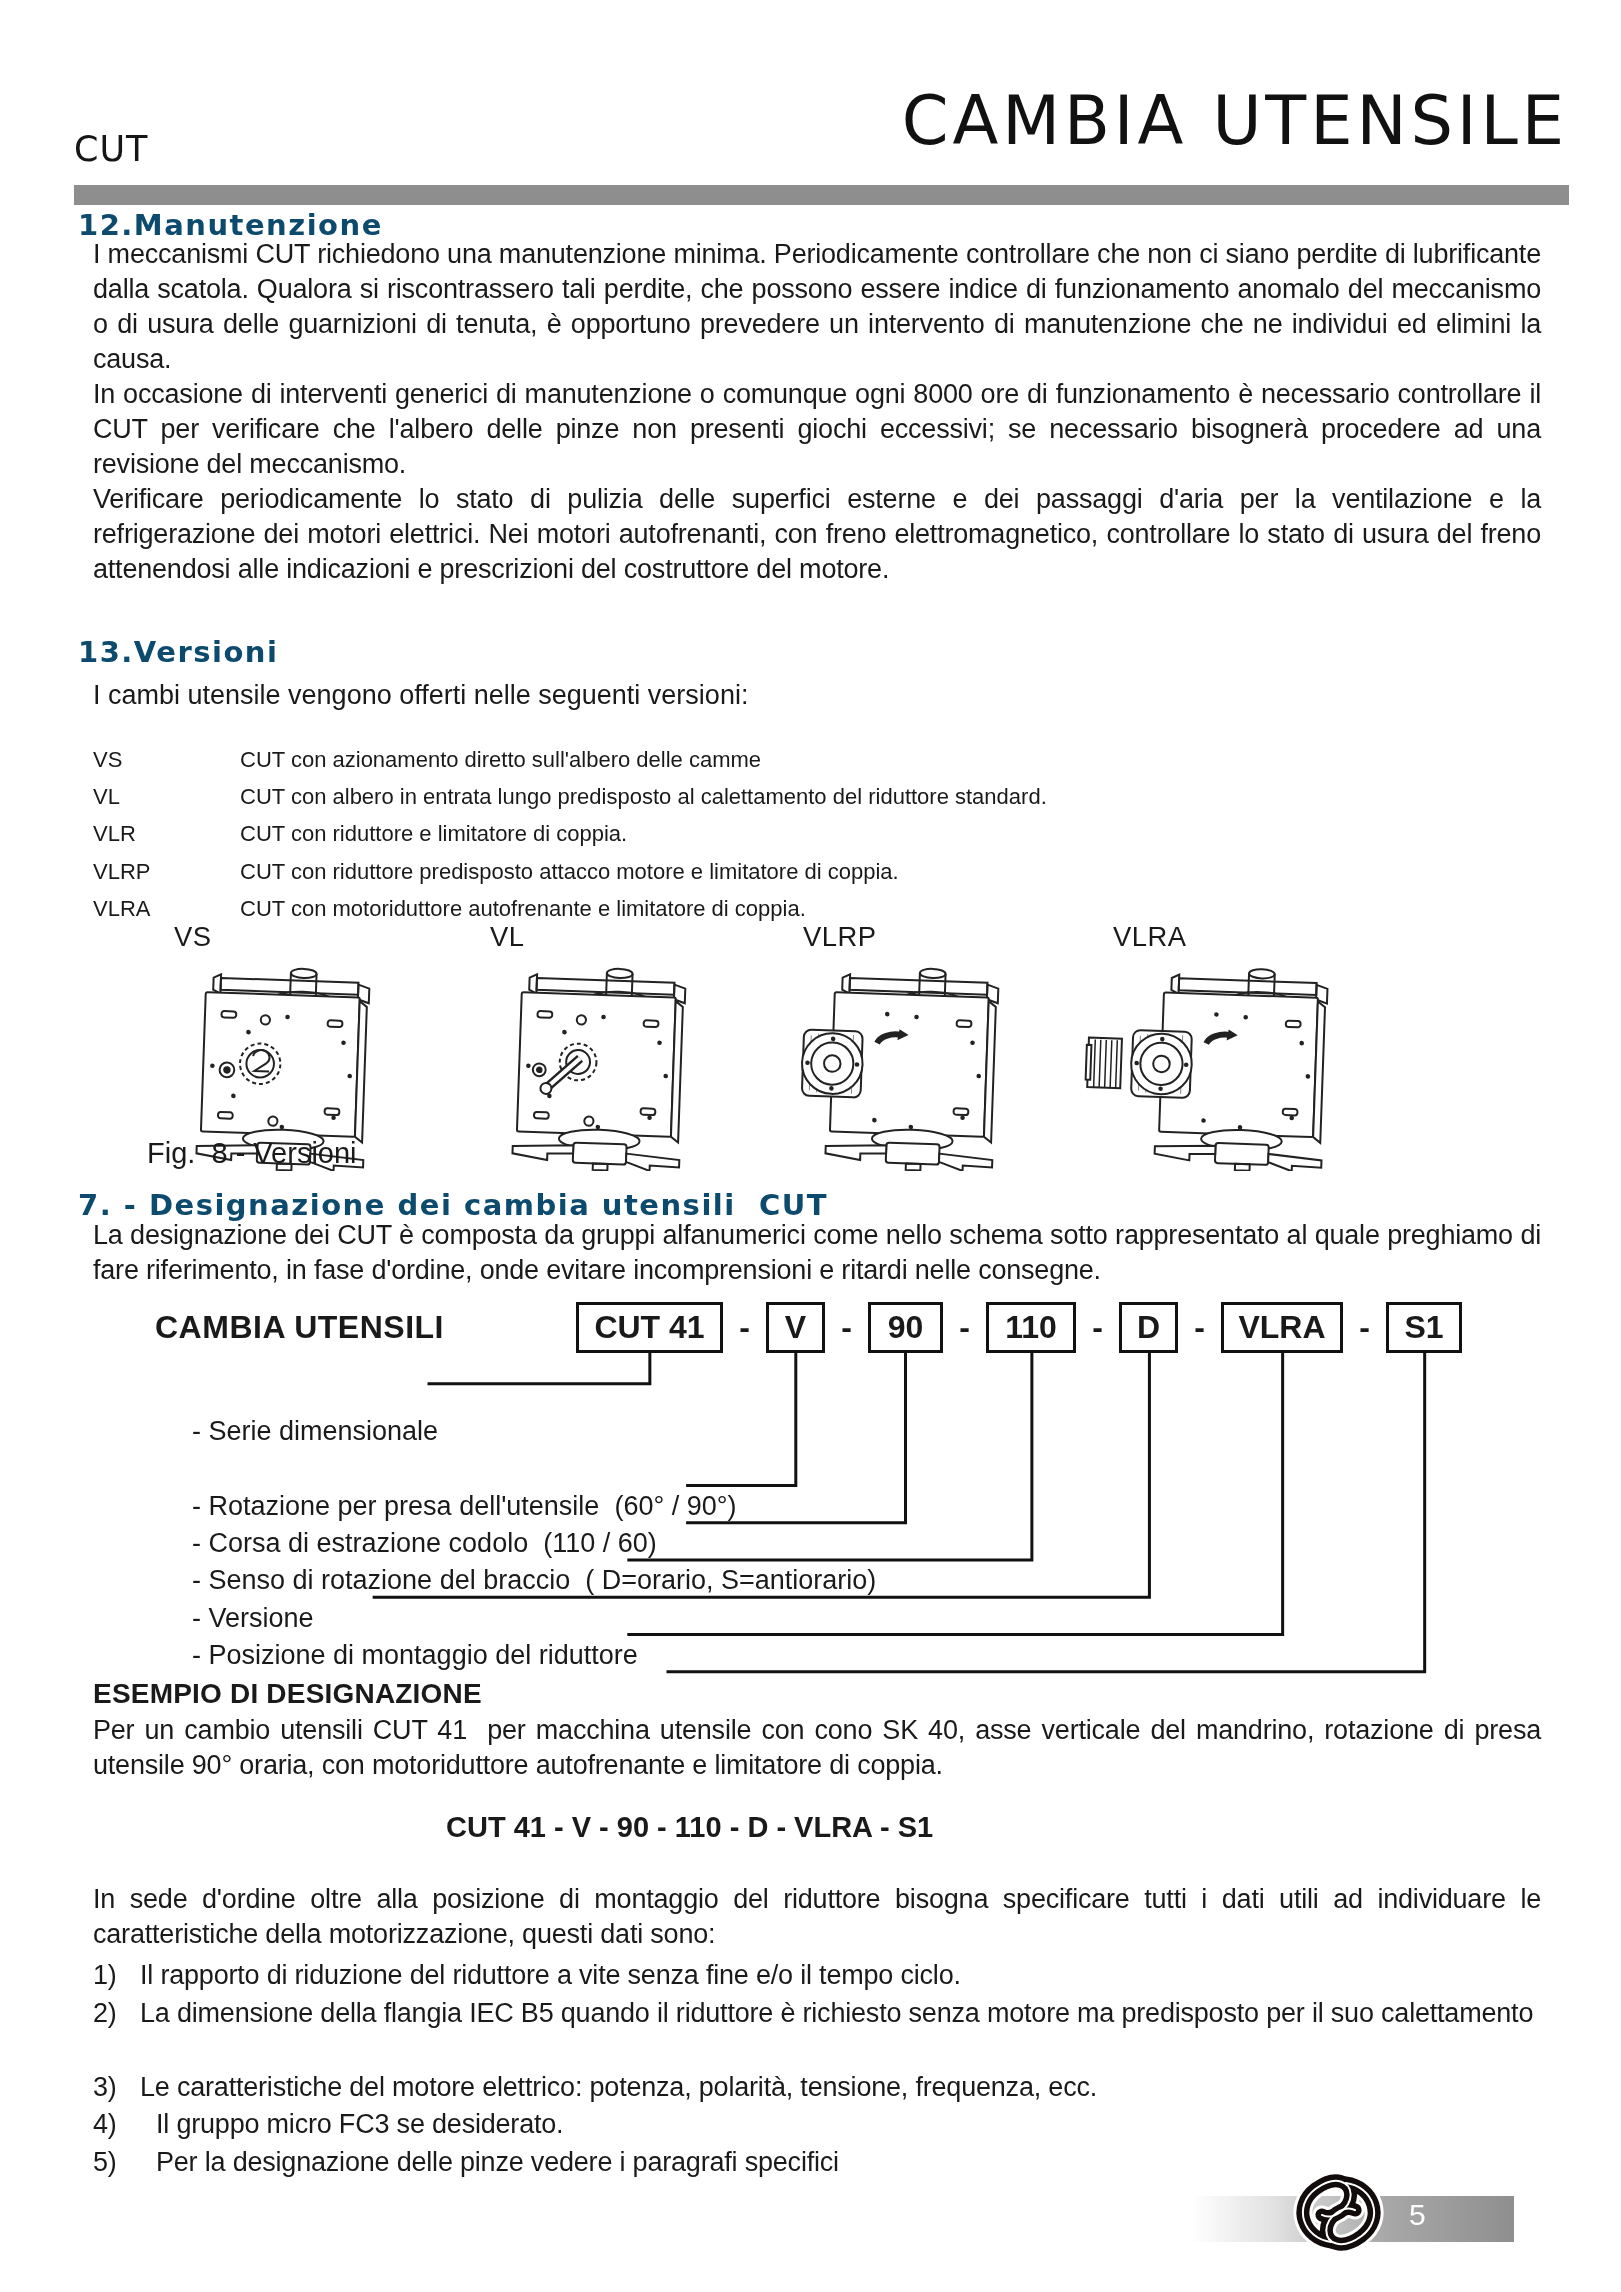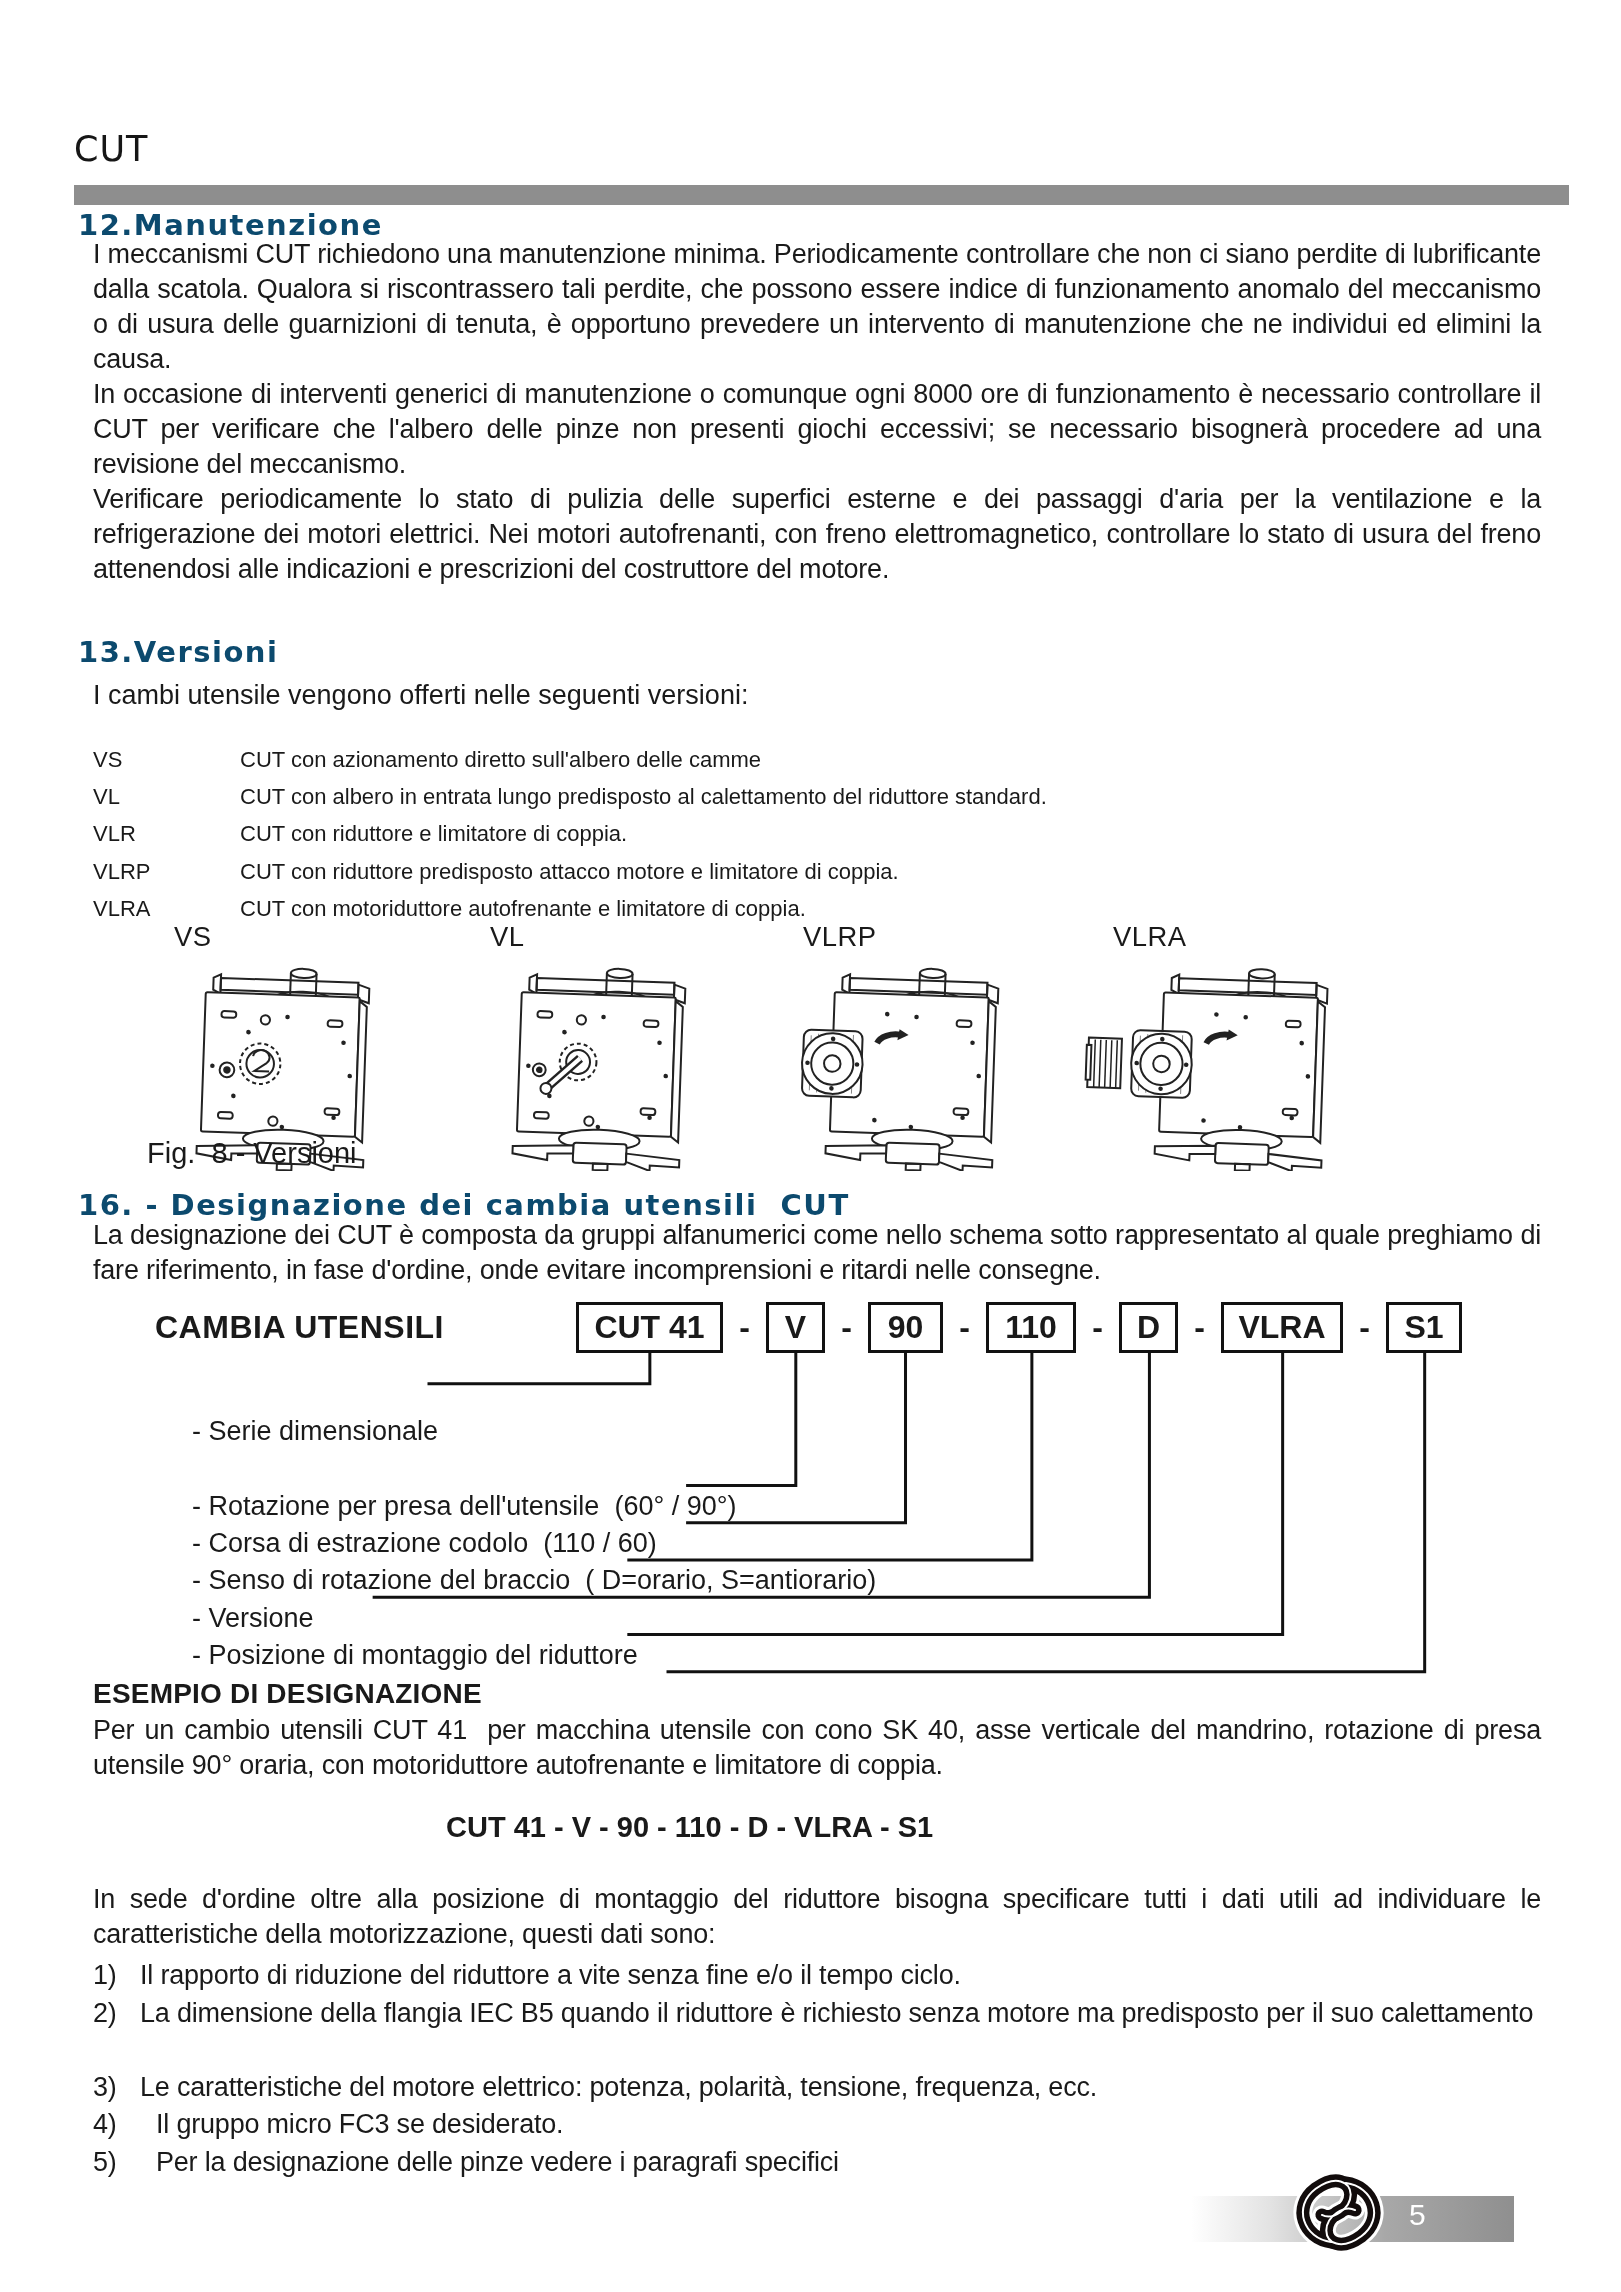--- a/index.html
+++ b/index.html
@@ -48,20 +48,21 @@
               background:linear-gradient(90deg,#ffffff 0%,#e2e2e2 25%,#a8a8a8 60%,#8f8f8f 100%);}
   .page-num{left:1409px;top:2198px;font-size:30px;color:#ffffff;}
   .logo{left:1282px;top:2156px;}
 </style>
 </head>
 <body>
 
 <div class="page">
 
   <div class="abs brand">CUT</div>
+  <div class="abs main-title">CAMBIA UTENSILE</div>
   <div class="abs header-bar"></div>
 
   <div class="abs sec-head" style="left:78px;top:208px;">12.Manutenzione</div>
   <div class="abs body-text" style="top:237px;">
     <p>I meccanismi CUT richiedono una manutenzione minima. Periodicamente controllare che non ci siano perdite di lubrificante dalla scatola. Qualora si riscontrassero tali perdite, che possono essere indice di funzionamento anomalo del meccanismo o di usura delle guarnizioni di tenuta, è opportuno prevedere un intervento di manutenzione che ne individui ed elimini la causa.</p>
     <p>In occasione di interventi generici di manutenzione o comunque ogni 8000 ore di funzionamento è necessario controllare il CUT per verificare che l'albero delle pinze non presenti giochi eccessivi; se necessario bisognerà procedere ad una revisione del meccanismo.</p>
     <p>Verificare periodicamente lo stato di pulizia delle superfici esterne e dei passaggi d'aria per la ventilazione e la refrigerazione dei motori elettrici. Nei motori autofrenanti, con freno elettromagnetico, controllare lo stato di usura del freno attenendosi alle indicazioni e prescrizioni del costruttore del motore.</p>
   </div>
 
   <div class="abs sec-head" style="left:78px;top:635px;">13.Versioni</div>
@@ -272,21 +273,21 @@
           <circle cx="55" cy="116" r="2.5"></circle>
             <circle cx="109" cy="116" r="2.5"></circle>
         </g>
       </g>
     </svg>
     <span class="fig-label">VLRA</span>
   </div>
 
   <div class="abs fig-caption">Fig.  8 - Versioni</div>
 
-  <div class="abs sec-head" style="left:78px;top:1188px;">16. - Designazione dei cambia utensili  CUT</div>
+  <div class="abs sec-head" style="left:78px;top:1188px;">7. - Designazione dei cambia utensili  CUT</div>
   <div class="abs body-text" style="top:1218px;">La designazione dei CUT è composta da gruppi alfanumerici come nello schema sotto rappresentato al quale preghiamo di fare riferimento, in fase d'ordine, onde evitare incomprensioni e ritardi nelle consegne.</div>
 
   <div class="abs scheme-label">CAMBIA UTENSILI</div>
 
   <div class="abs code-row">
     <span class="cbox w1">CUT 41</span>
     <span class="csep">-</span>
     <span class="cbox w2">V</span>
     <span class="csep">-</span>
     <span class="cbox w3">90</span>

